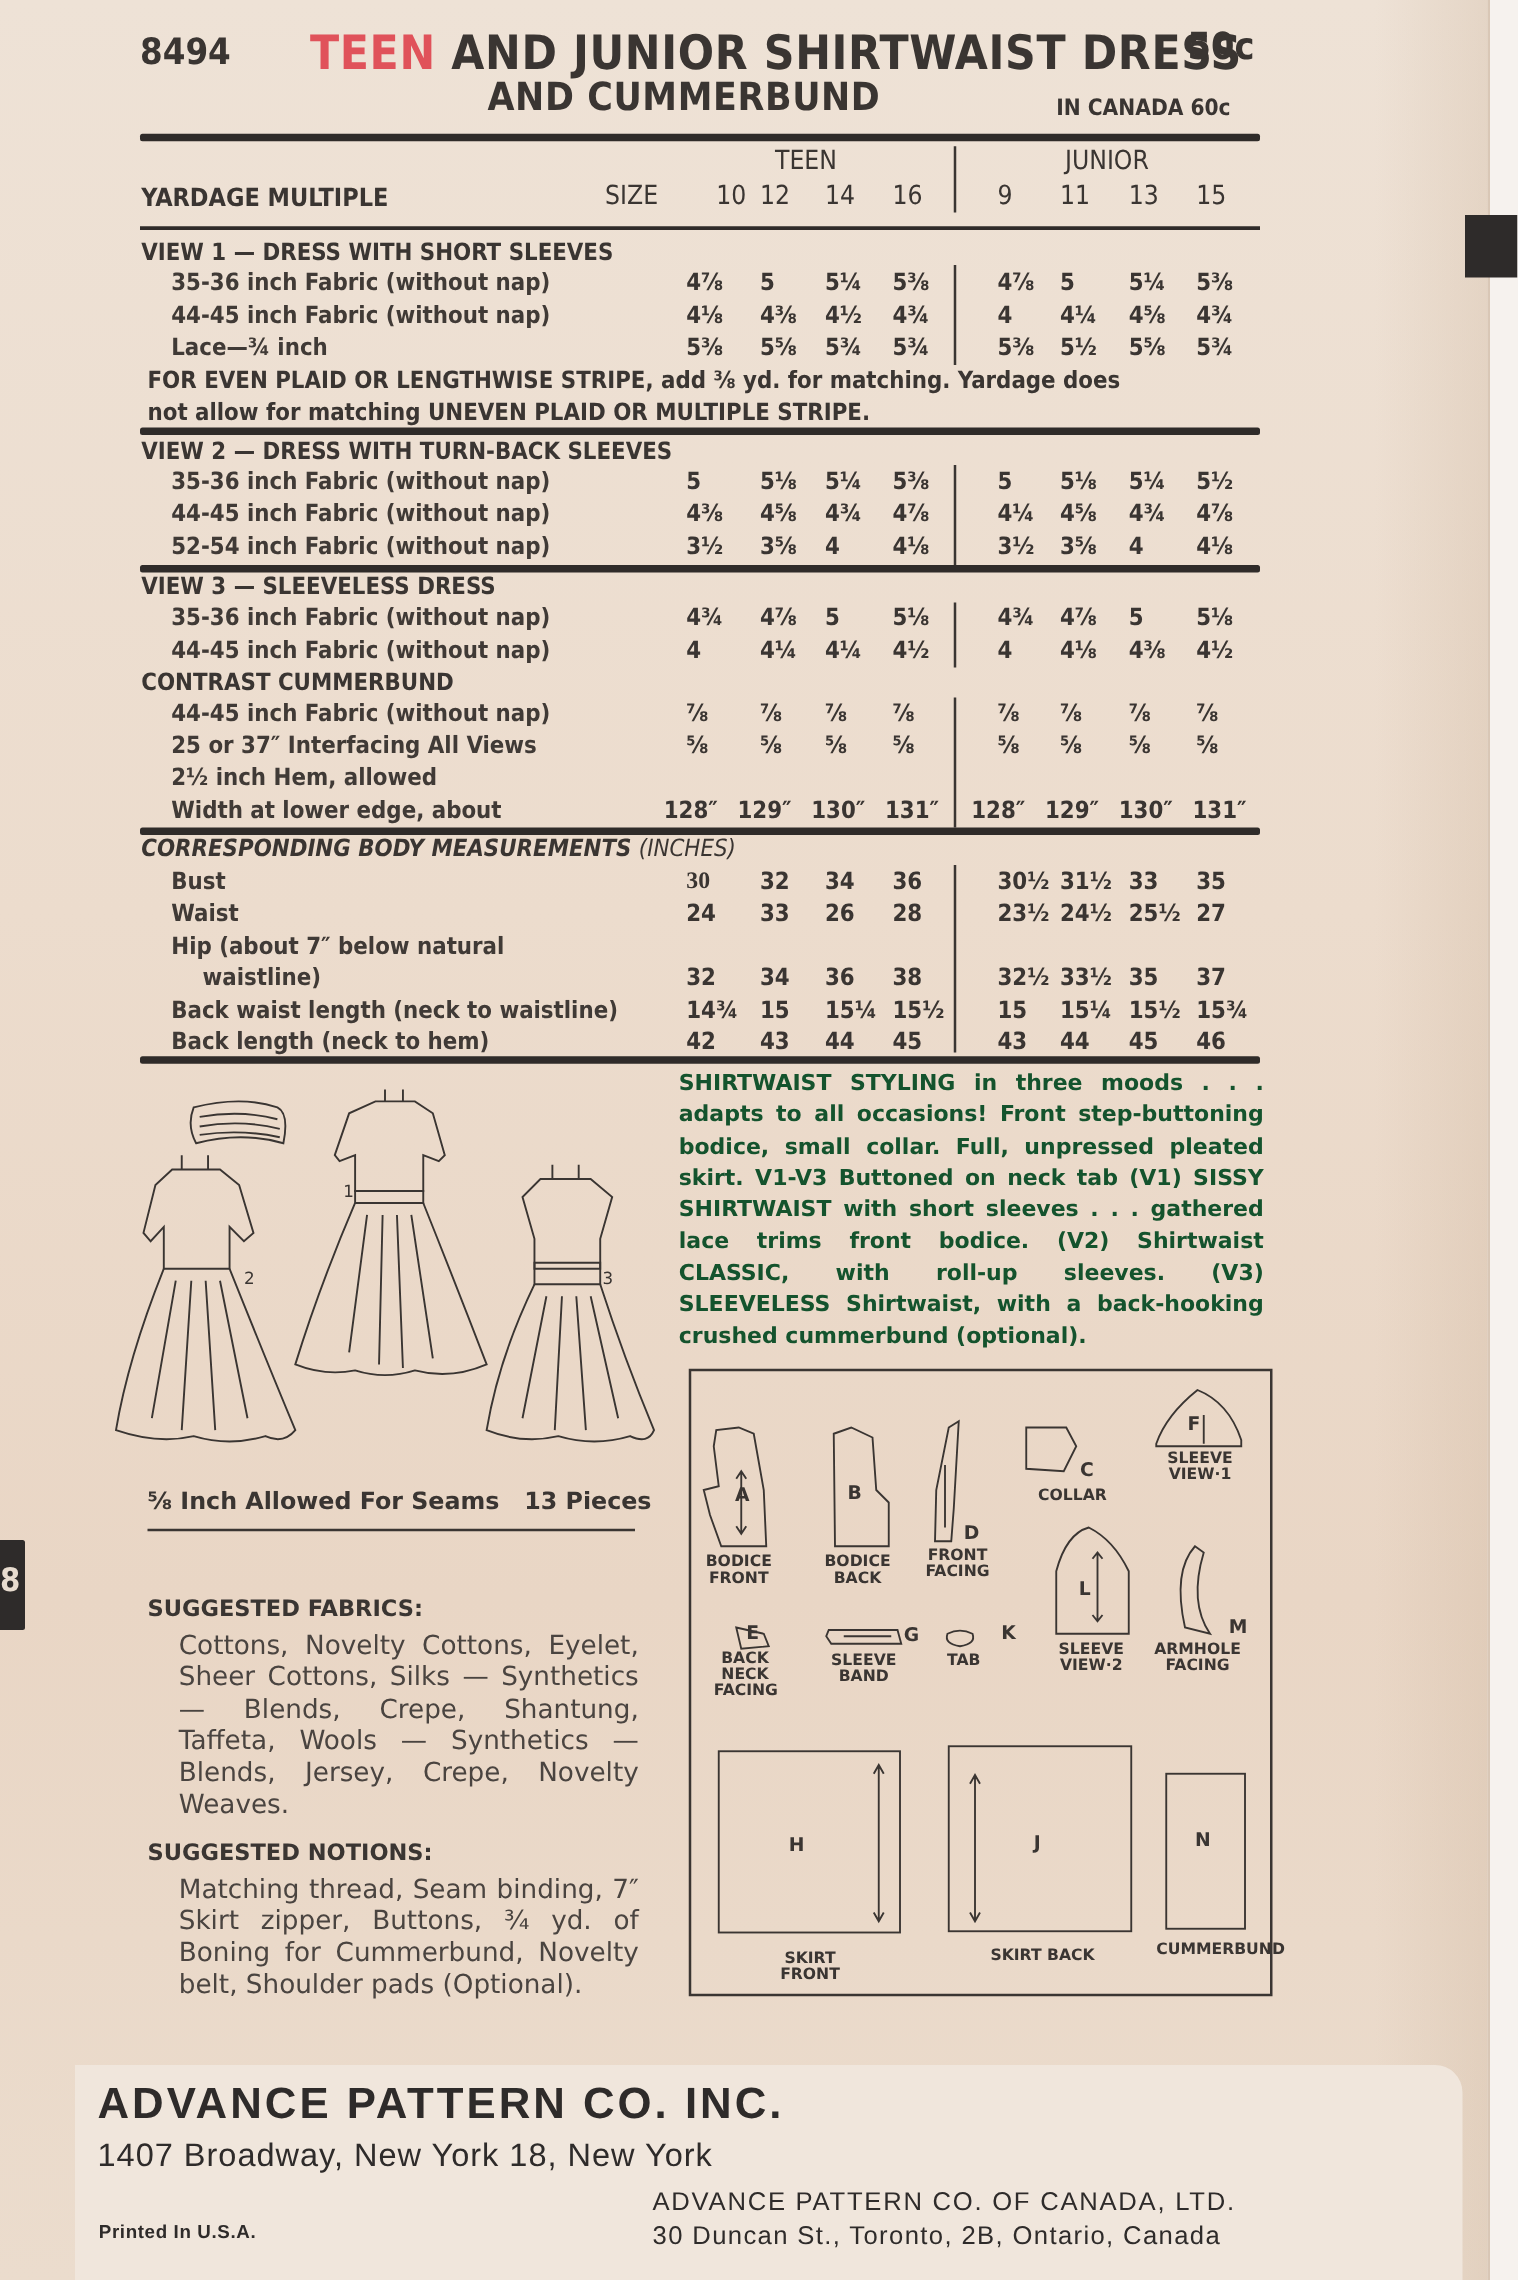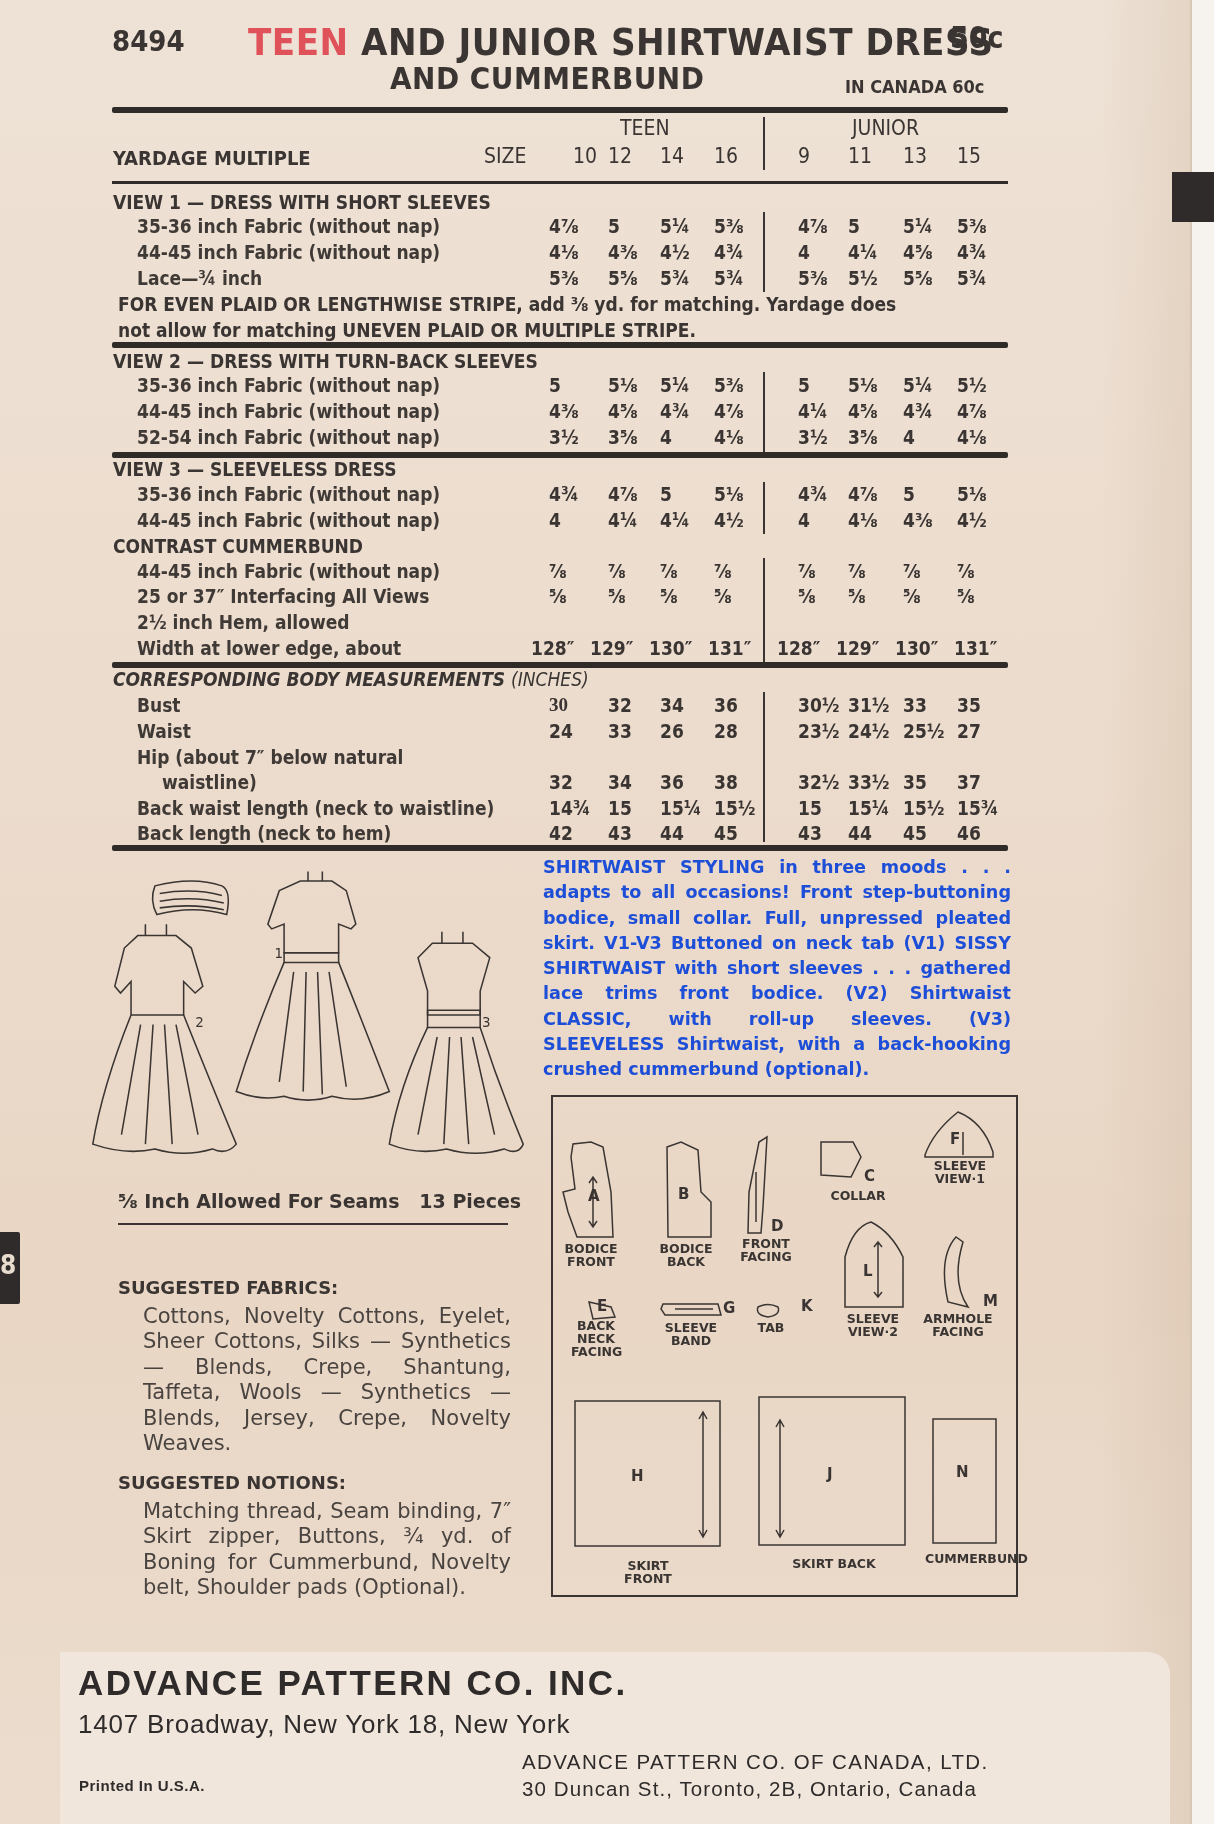--- a/index.html
+++ b/index.html
@@ -36,21 +36,21 @@
     .vline { position: absolute; left: 763px; width: 2px; background: #3a3532; }
 
     .group-label { font-size: 21px; font-weight: normal; }
     .size-hdr { font-size: 21px; font-weight: normal; }
     .section-title { left: 113px; font-size: 19px; font-weight: bold; }
     .row { position: absolute; left: 0; height: 24px; width: 1010px; font-size: 19px; font-weight: bold; }
     .row .label { position: absolute; left: 137px; white-space: nowrap; color: #403a36; }
     .row .val { position: absolute; text-align: left; white-space: nowrap; }
     .note { left: 118px; font-size: 19px; font-weight: bold; white-space: nowrap; }
 
-    .desc { left: 543px; top: 855px; width: 468px; font-family: "DejaVu Sans", sans-serif; font-size: 17.6px; line-height: 25.3px; text-align: justify; font-weight: bold; color: #1d4ed8; }
+    .desc { left: 543px; top: 855px; width: 468px; font-family: "DejaVu Sans", sans-serif; font-size: 17.6px; line-height: 25.3px; text-align: justify; font-weight: bold; color: #14532d; }
 
     .seams { left: 118px; top: 1190px; font-size: 19px; font-weight: bold; font-family: "DejaVu Sans", sans-serif; }
     .seams-rule { position: absolute; left: 118px; top: 1223px; width: 390px; height: 2px; background: #3a3532; }
     .sub-title { left: 118px; font-family: "DejaVu Sans", sans-serif; font-size: 18px; font-weight: bold; }
     .sub-body { left: 143px; width: 368px; font-family: "DejaVu Sans", sans-serif; font-size: 21px; line-height: 25.4px; text-align: justify; color: #4a4440; }
 
     .pieces-box { position: absolute; left: 551px; top: 1095px; width: 463px; height: 498px; border: 2px solid #3a3532; }
     .piece-label { position: absolute; font-family: "DejaVu Sans", sans-serif; font-size: 12.5px; font-weight: bold; line-height: 13px; text-align: center; color: #3a3532; }
     .piece-letter { position: absolute; font-family: "DejaVu Sans", sans-serif; font-size: 15px; font-weight: bold; color: #3a3532; }
 

